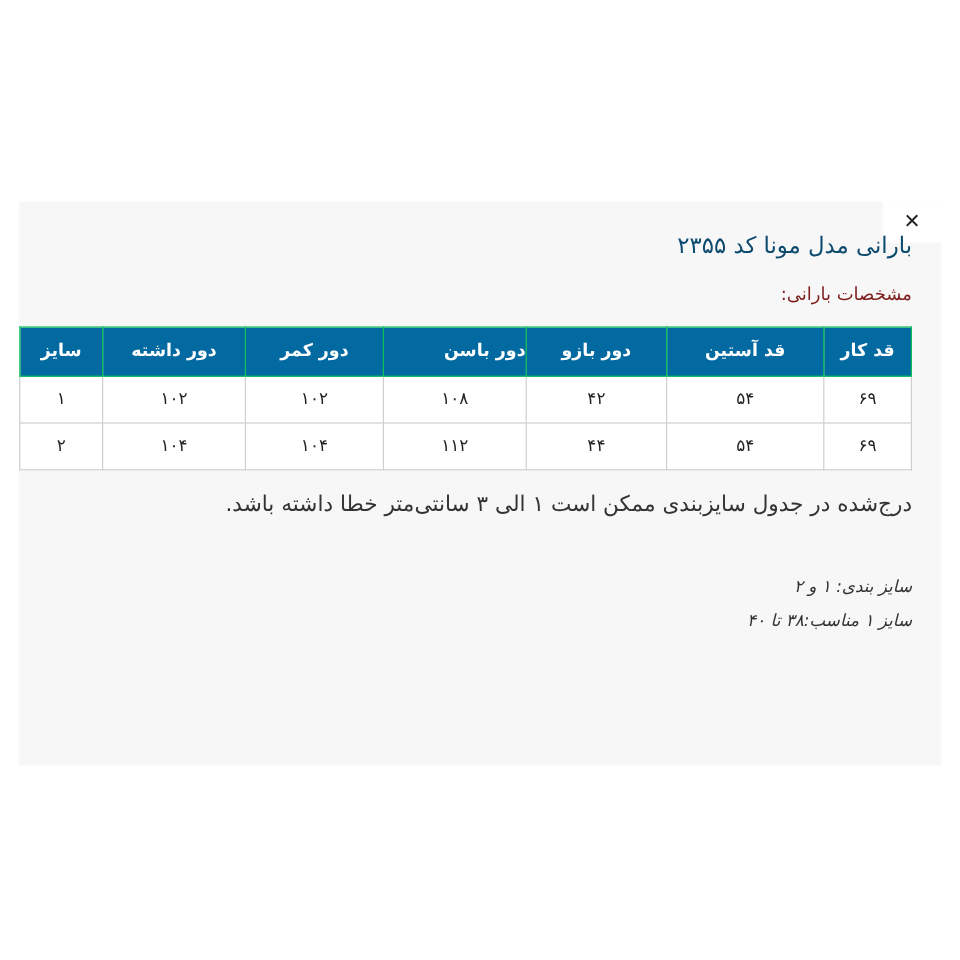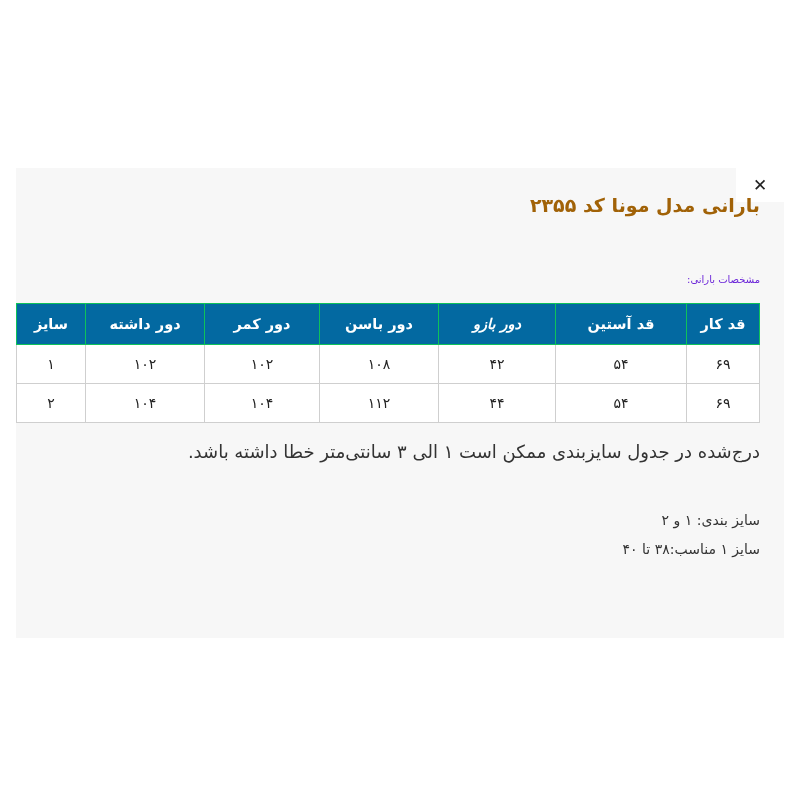--- a/index.html
+++ b/index.html
@@ -49,30 +49,30 @@
     left: 0px;
     top: 0px;
     padding: 22px 24px 0 24px;
     box-sizing: border-box;
     text-align: right;
     direction: rtl;
   }
 
   .title {
     font-size: 19px;
-    font-weight: bold;
-    color: #a16207;
+    font-weight: normal;
+    color: #0c4a6e;
     margin: 4px 0 0 0;
     letter-spacing: 0.2px;
   }
 
   .subtitle {
-    font-size: 10px;
-    color: #6d28d9;
-    margin-top: 58px;
+    font-size: 15px;
+    color: #7f1d1d;
+    margin-top: 20px;
   }
 
   table.size-table {
     margin-top: 18px;
     border-collapse: collapse;
     width: 736px;
     table-layout: fixed;
     direction: rtl;
   }
   table.size-table th {
@@ -97,20 +97,21 @@
 
   .note {
     font-size: 18px;
     color: #333333;
     margin-top: 14px;
     line-height: 1.7;
   }
 
   .info-block {
     margin-top: 38px;
+    font-style: italic;
   }
   .info-line {
     font-size: 14px;
     color: #333333;
     line-height: 2.1;
   }
 </style>
 </head>
 <body>
 
@@ -124,22 +125,22 @@
 
     <div class="title">بارانی مدل مونا کد ۲۳۵۵</div>
 
     <div class="subtitle">مشخصات بارانی:</div>
 
     <table class="size-table">
       <thead>
         <tr>
           <th style="width:72px;">قد کار</th>
           <th style="width:130px;">قد آستین</th>
-          <th style="width:116px;font-style:italic;">دور بازو</th>
-          <th style="width:118px;">دور باسن</th>
+          <th style="width:116px;">دور بازو</th>
+          <th style="width:118px;text-align:right;">دور باسن</th>
           <th style="width:114px;margin-top:40px;">دور کمر</th>
           <th style="width:118px;">دور داشته</th>
           <th style="width:68px;">سایز</th>
         </tr>
       </thead>
       <tbody>
         <tr>
           <td>۶۹</td>
           <td>۵۴</td>
           <td>۴۲</td>

